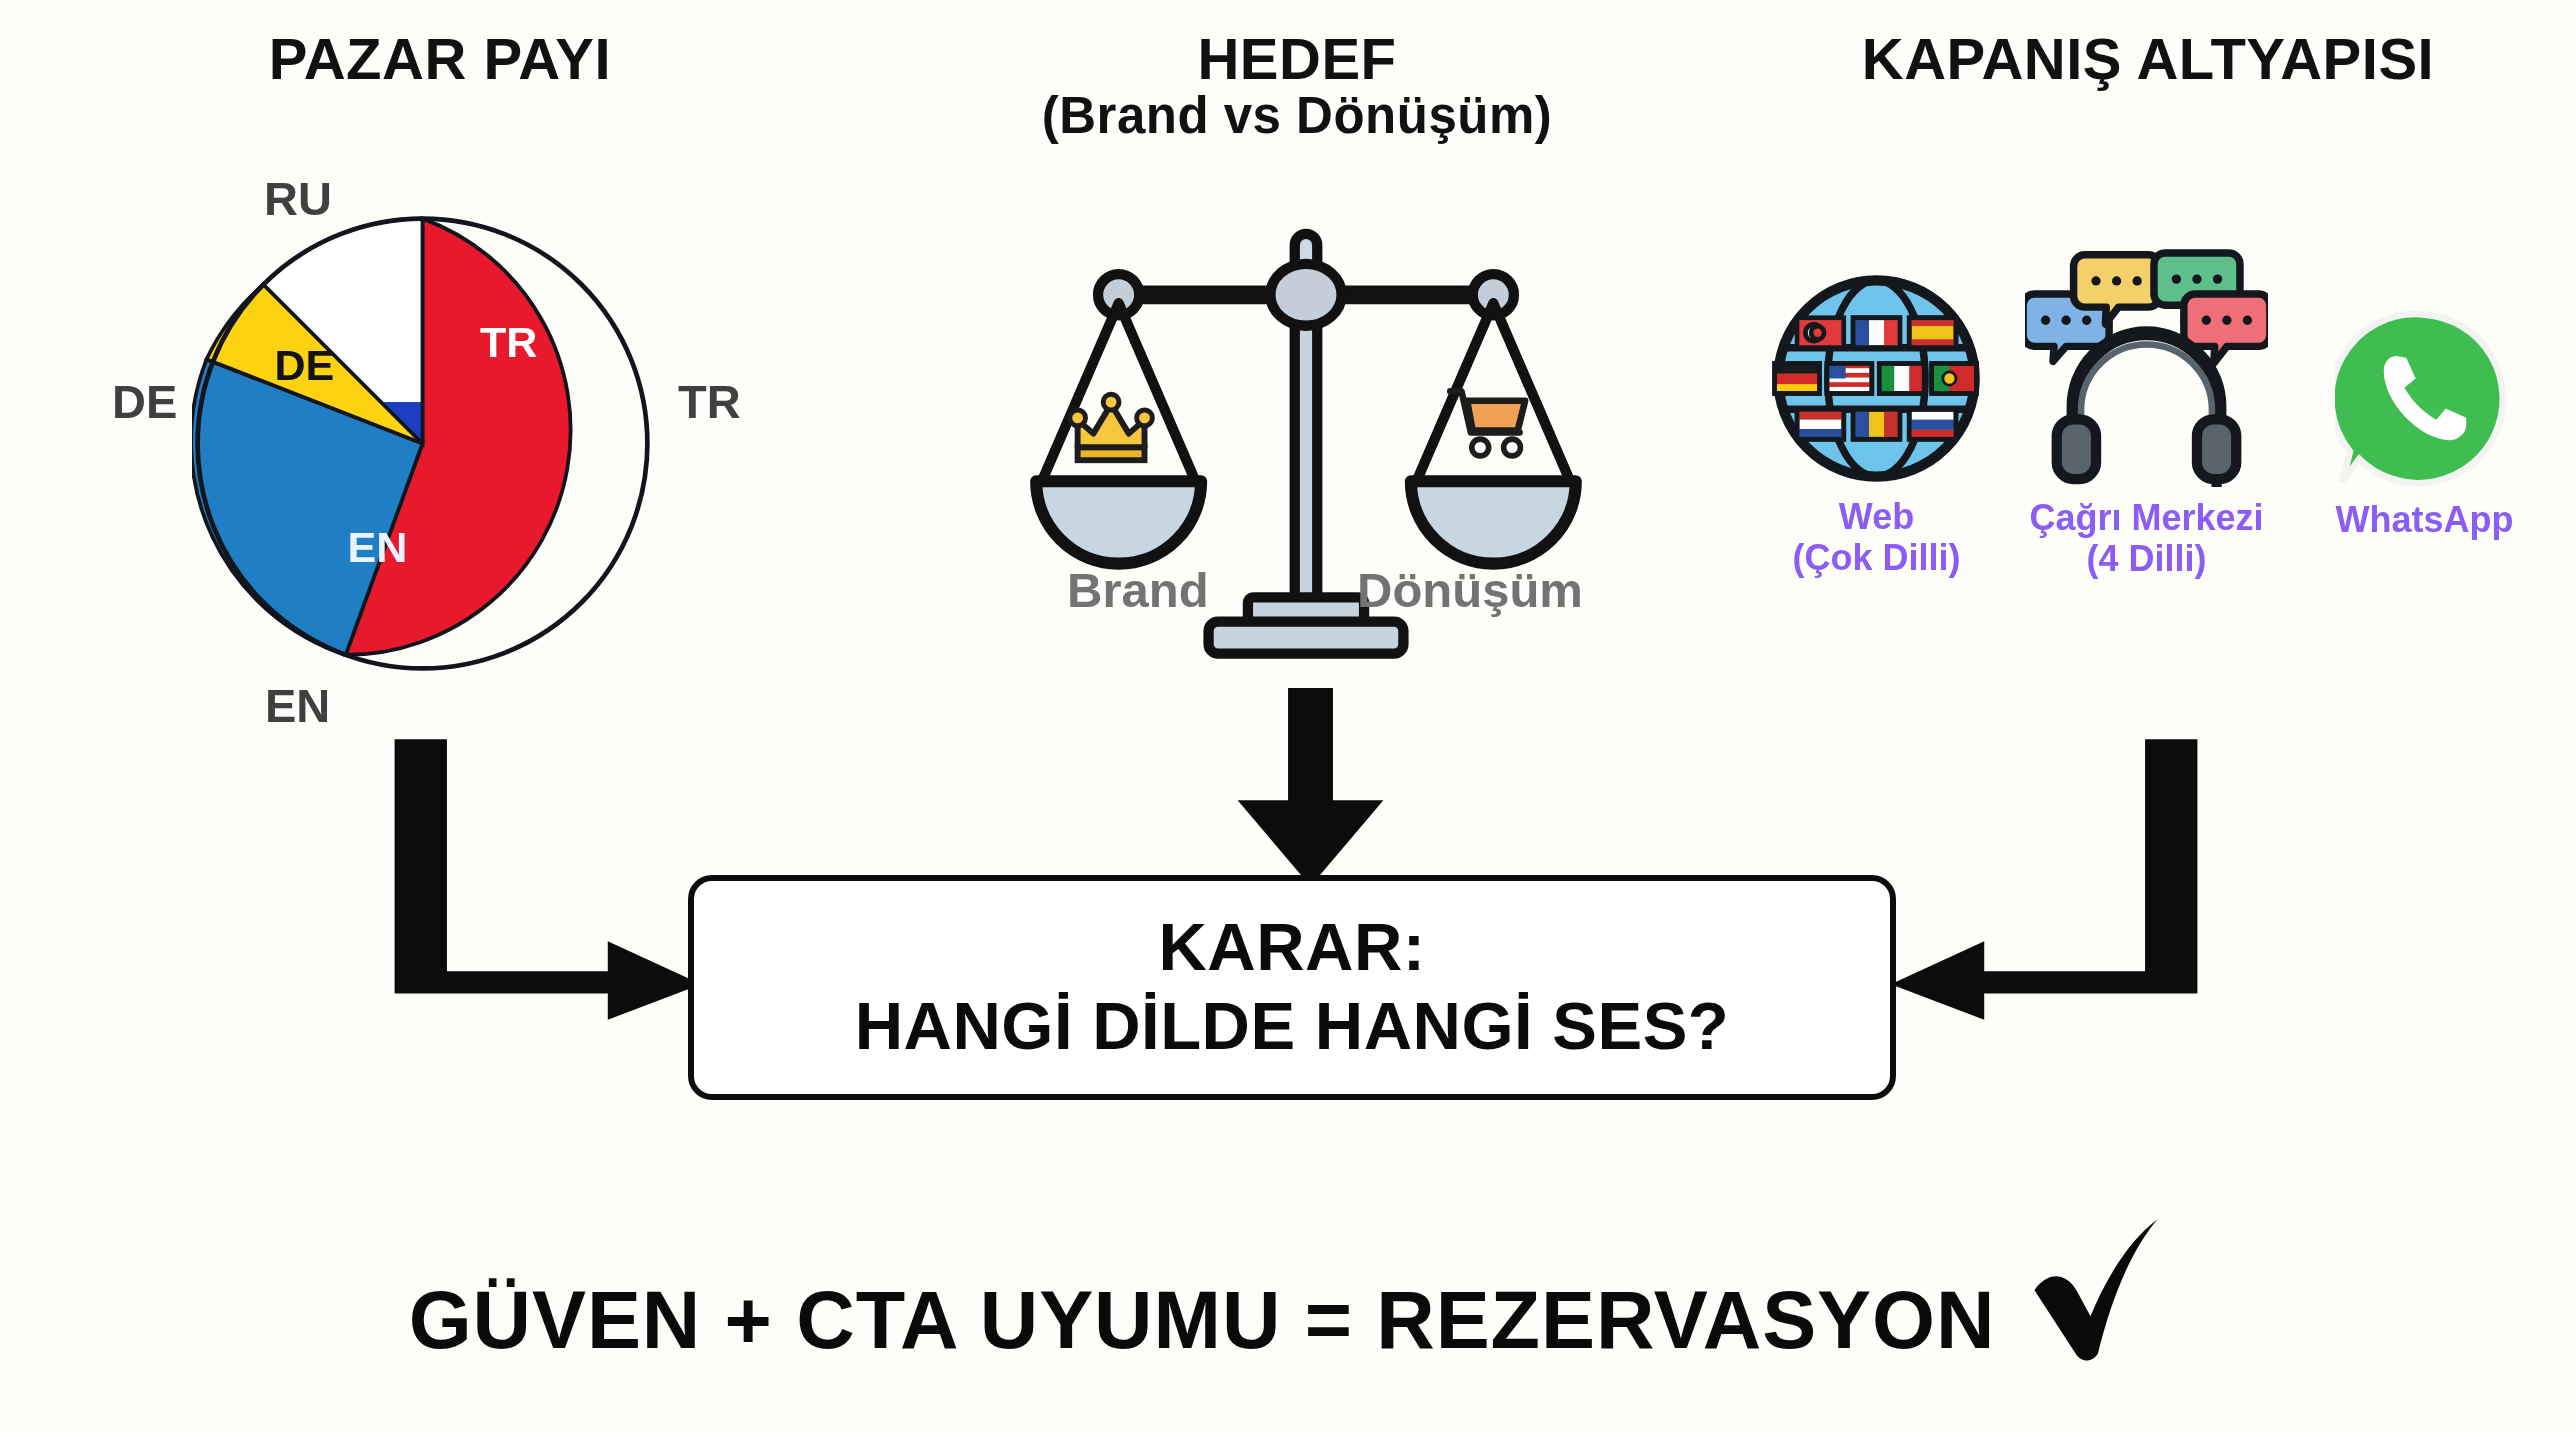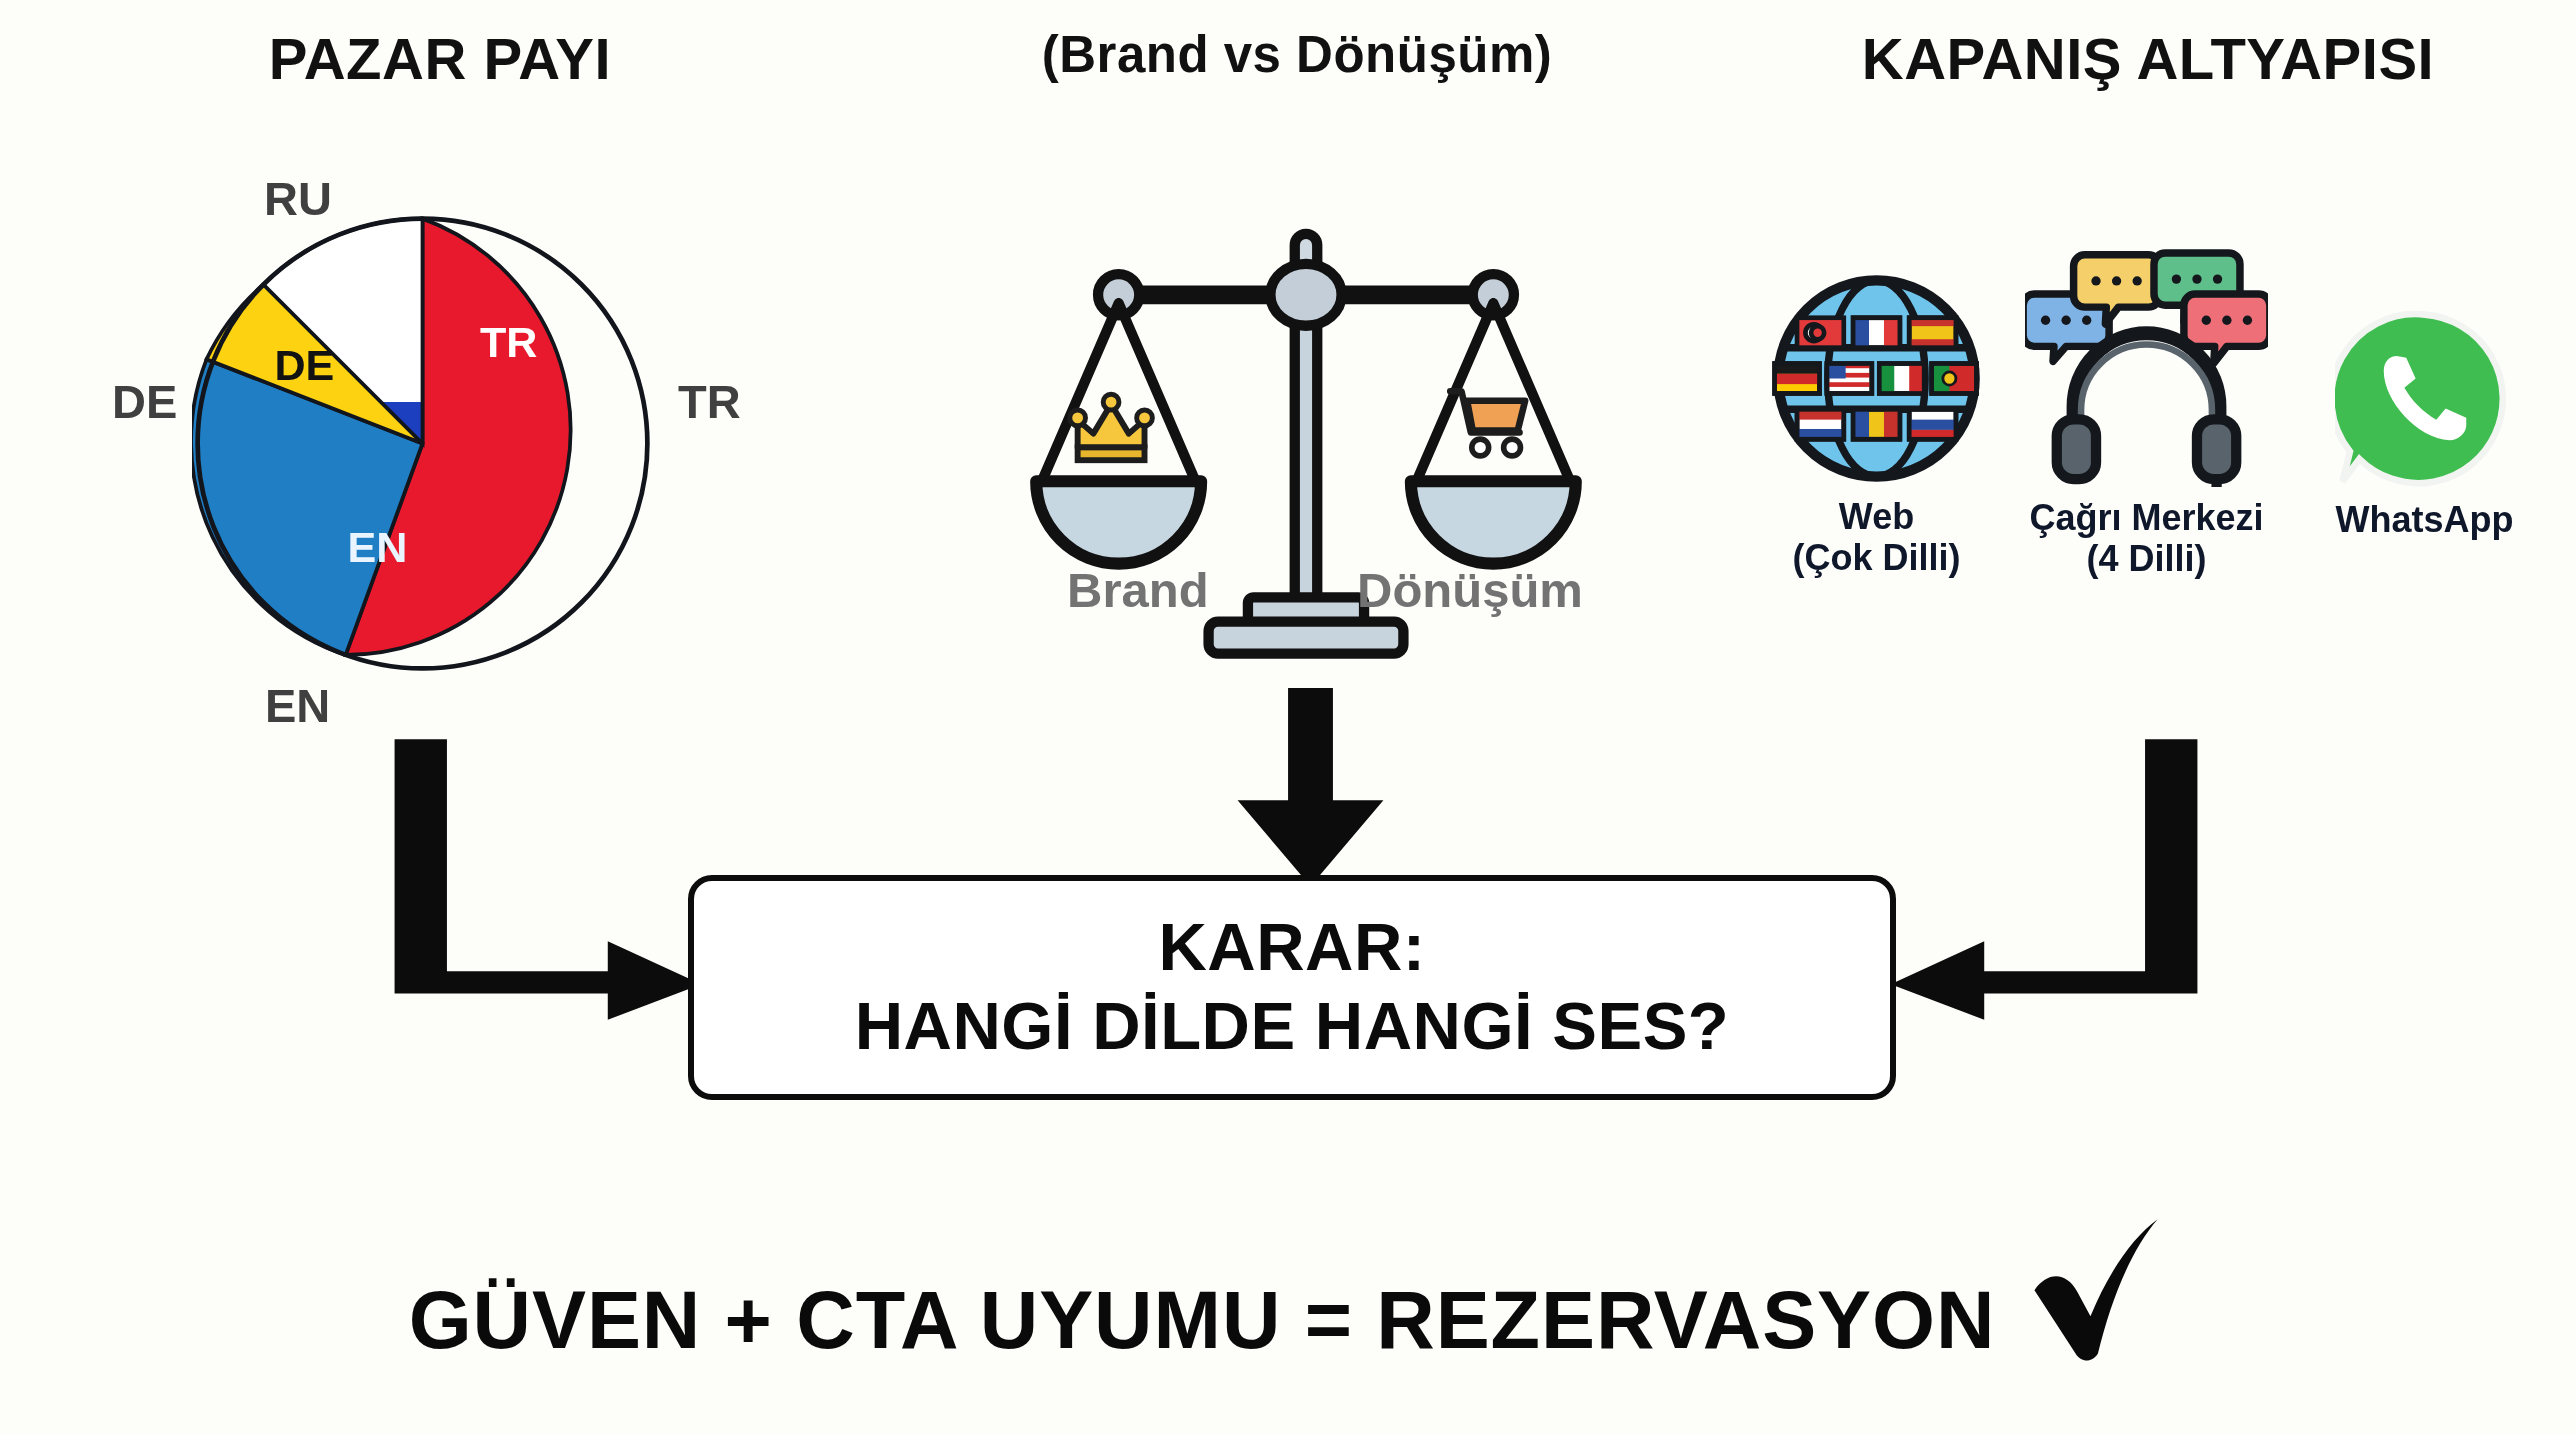--- a/index.html
+++ b/index.html
@@ -80,21 +80,21 @@
   }
   .infra-icon {
     display: block;
     margin: 0 auto;
   }
   .infra-label {
     display: block;
     margin-top: 11.2px;
     font-weight: 700;
     font-size: 36px;
-    color: #0f172a;
+    color: #8b5cf6;
     line-height: 1.12;
     white-space: pre-line;
   }
   #infra-web    { left: 1736px; top: 271px; width: 281px; }
   #infra-call   { left: 1992px; top: 245px; width: 309px; }
   #infra-wa     { left: 2284px; top: 309px; width: 281px; }
 
   
   .arrow-svg { position: absolute; display: block; }
   #arrow-left   { left: 374px;  top: 739px; width: 346px;  height: 281px; }
@@ -153,20 +153,21 @@
 </head>
 <body>
 
 <div id="canvas">
 
   <div class="col-title" id="title-market">
     <span class="main">PAZAR PAYI</span>
   </div>
 
   <div class="col-title" id="title-goal">
+    <span class="main">HEDEF</span>
     <span class="sub">(Brand vs Dönüşüm)</span>
   </div>
 
   <div class="col-title" id="title-close">
     <span class="main">KAPANIŞ ALTYAPISI</span>
   </div>
 
   <div id="pie-wrap">
     <svg id="pie-svg" viewBox="0 0 492 492" xmlns="http://www.w3.org/2000/svg">
       <defs>

